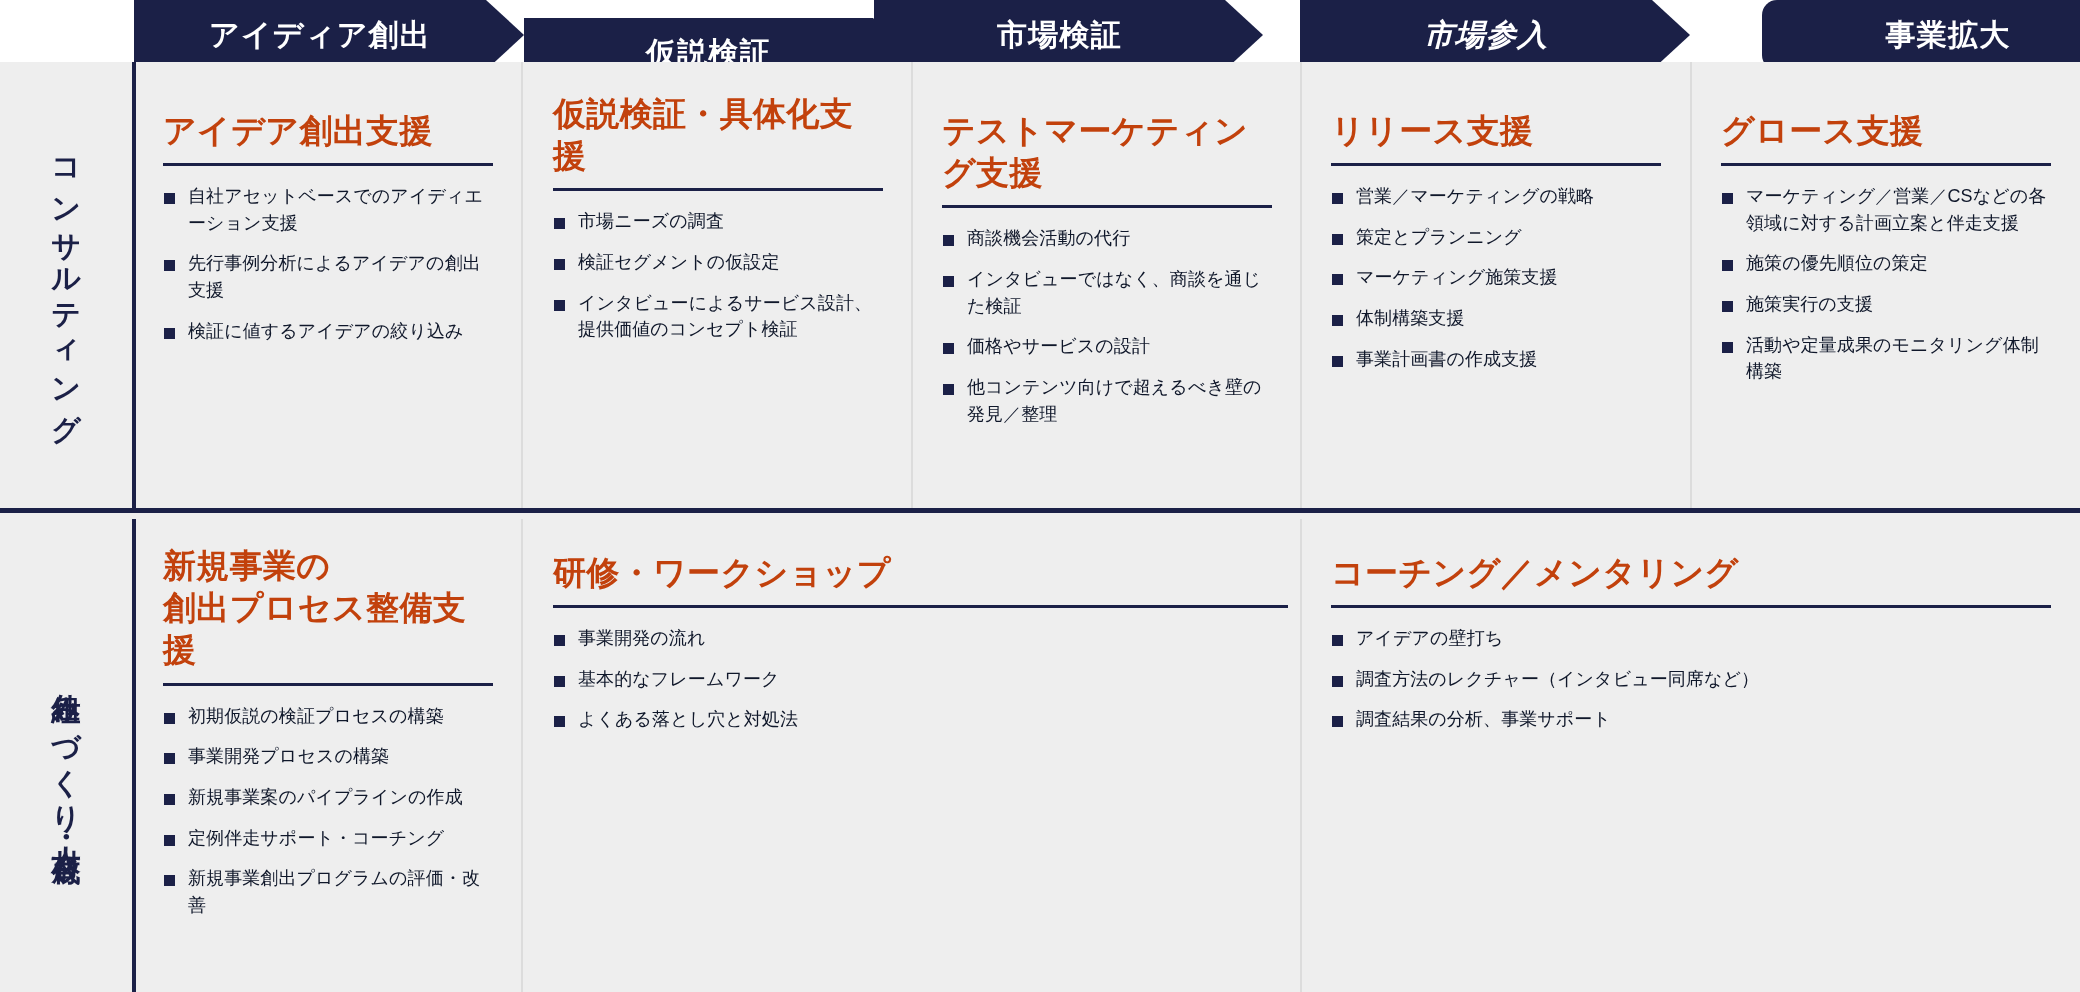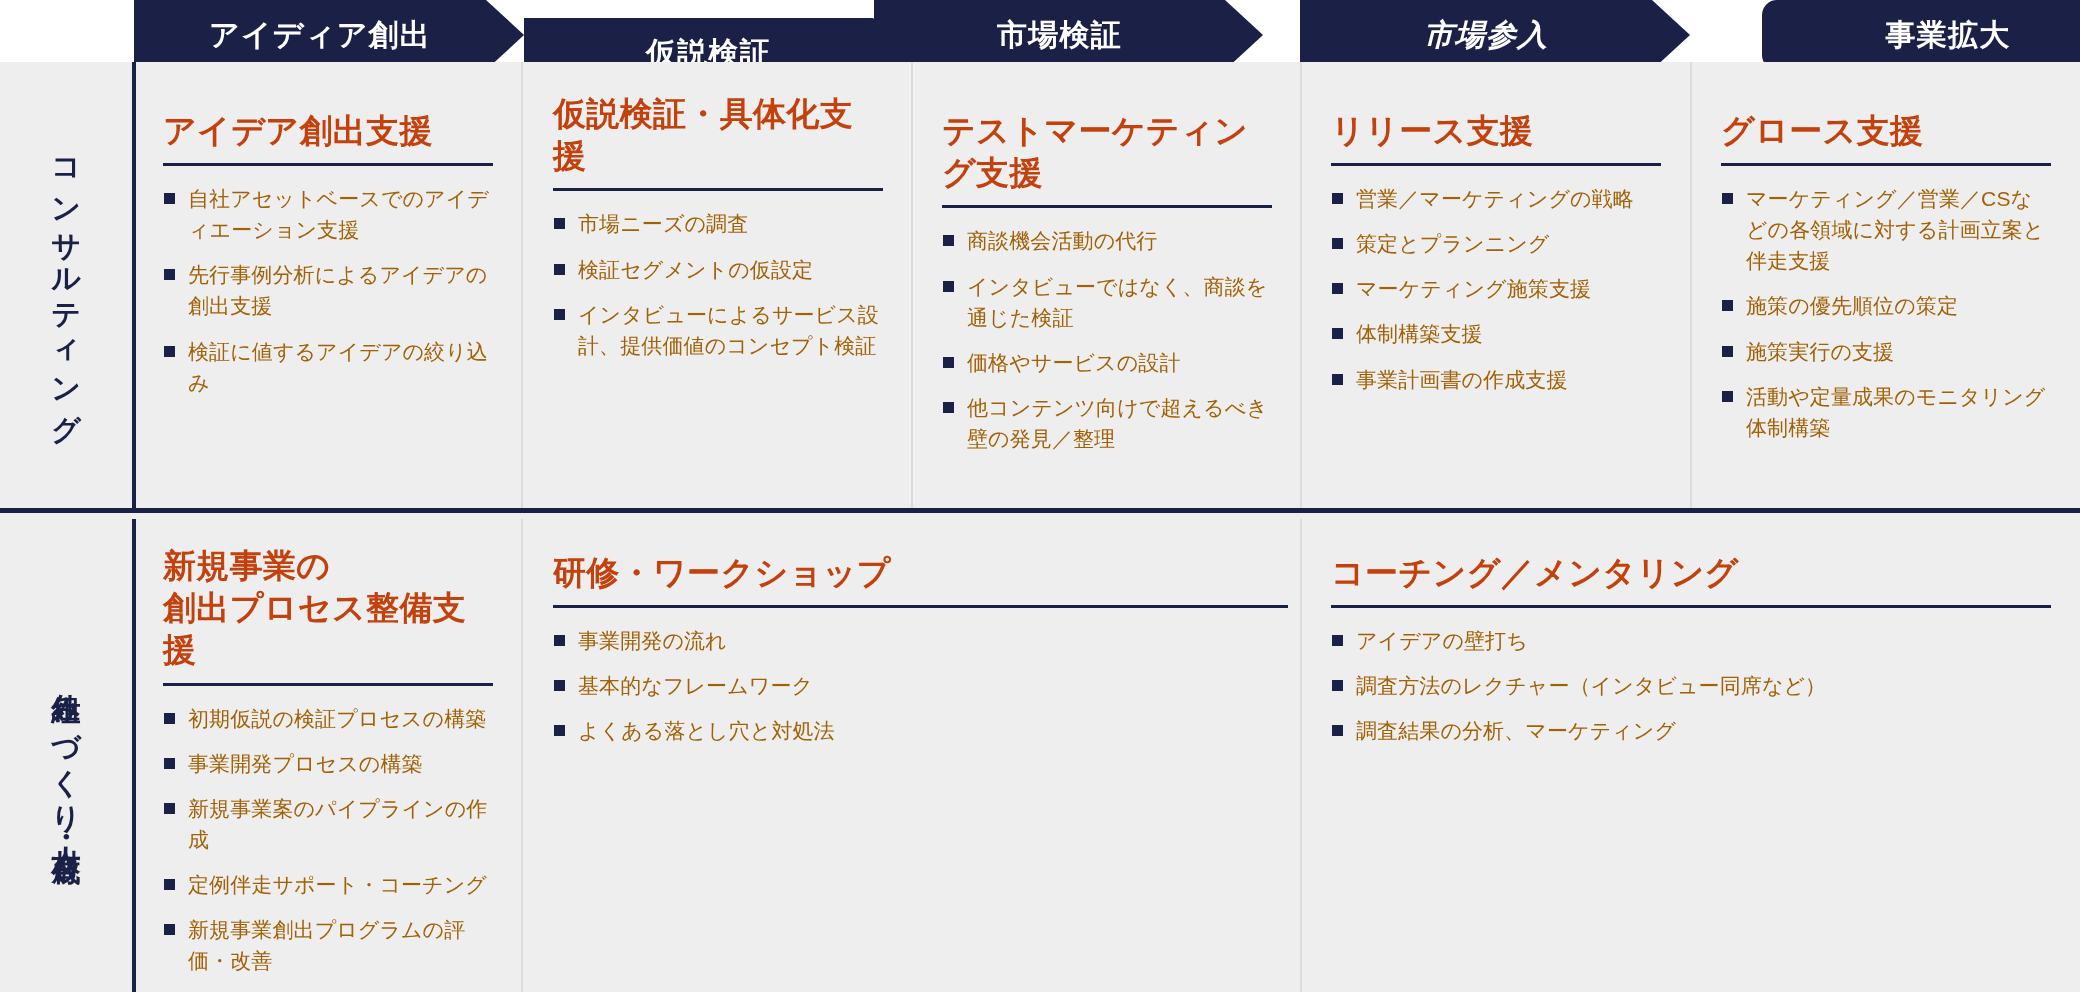--- a/index.html
+++ b/index.html
@@ -133,22 +133,22 @@
     margin-top: 11px;
     margin-bottom: 17px;
   }
   .bullets {
     list-style: none;
     margin: 0;
     padding: 0;
   }
   .bullet {
     position: relative;
-    color: #a16207;
-    font-size: 21px;
+    color: #0f172a;
+    font-size: 18px;
     line-height: 1.48;
     padding-left: 25px;
     margin-bottom: 14px;
     letter-spacing: 0.005em;
   }
   .bullet:last-child { margin-bottom: 0; }
   .bullet::before {
     content: "";
     position: absolute;
     left: 1px;
@@ -278,17 +278,17 @@
       <li class="bullet">よくある落とし穴と対処法</li>
     </ul>
   </div>
 
   <div class="card" style="left:1331px; top:552px; width:720px;">
     <div class="card-title">コーチング／メンタリング</div>
     <div class="card-underline"></div>
     <ul class="bullets">
       <li class="bullet">アイデアの壁打ち</li>
       <li class="bullet">調査方法のレクチャー（インタビュー同席など）</li>
-      <li class="bullet">調査結果の分析、マーケティング</li>
+      <li class="bullet">調査結果の分析、事業サポート</li>
     </ul>
   </div>
 
 </div>
 
 </body></html>

